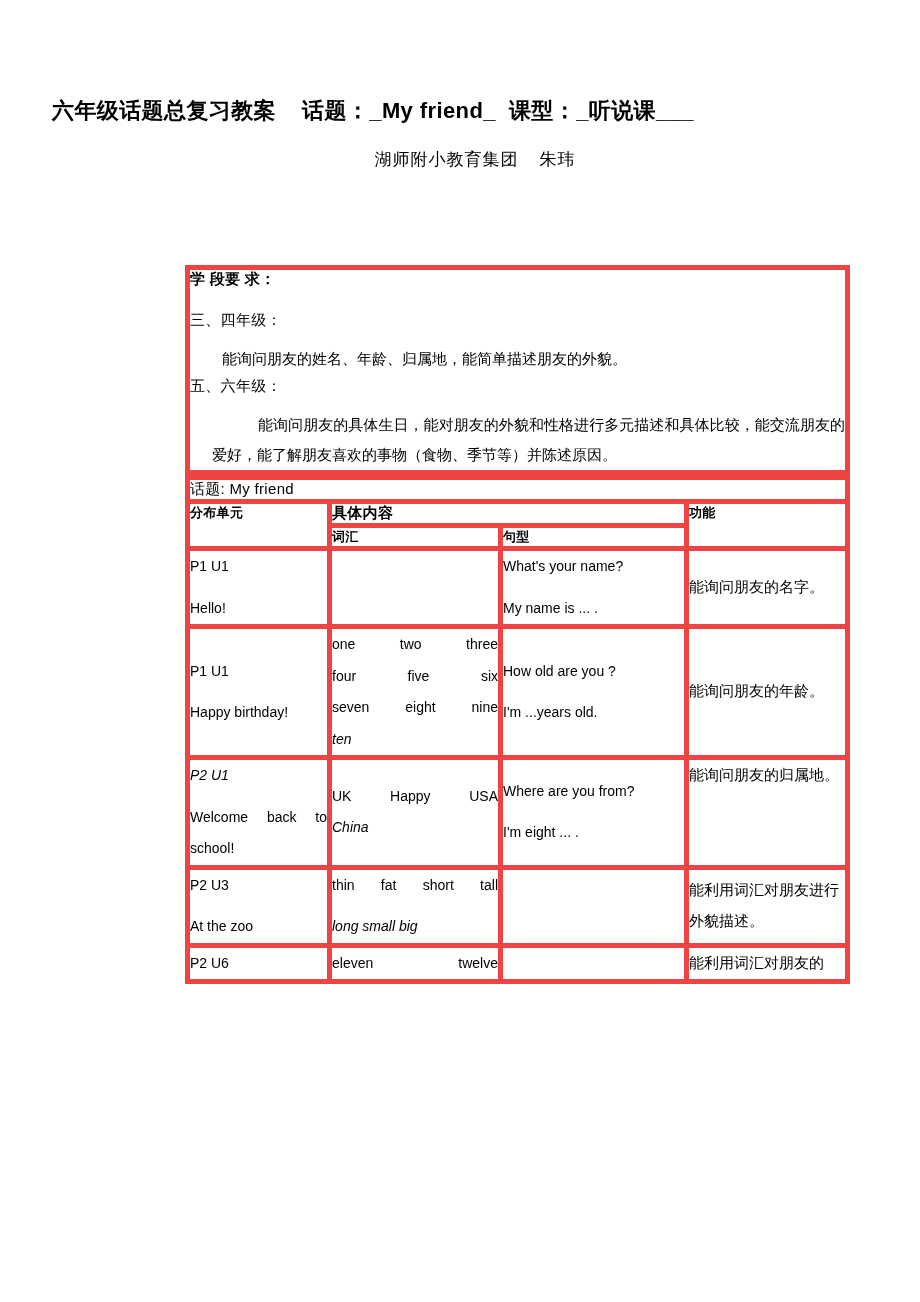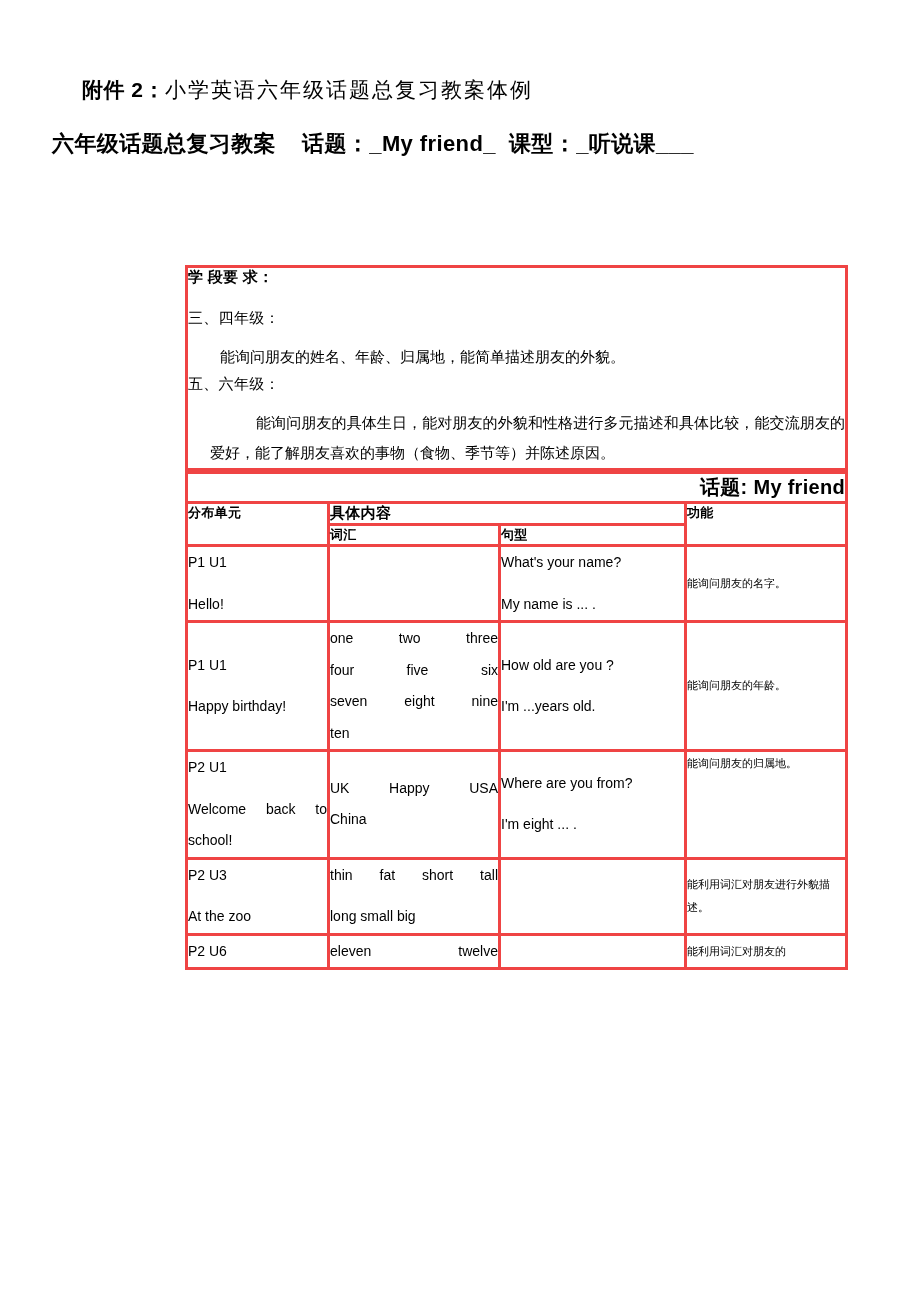--- a/index.html
+++ b/index.html
@@ -66,21 +66,21 @@
     left: 185px;
     top: 265px;
     width: 660px;
   }
   table.doc {
     border-collapse: collapse;
     width: 660px;
     table-layout: fixed;
   }
   table.doc td {
-    border: 3px solid #ef4444;
+    border: 5px solid #ef4444;
     vertical-align: top;
     padding: 0;
   }
 
   
   .req-cell {
     padding: 14px 12px 16px 12px;
   }
   .req-head {
     font-family: "Liberation Sans", "DejaVu Sans", sans-serif;
@@ -106,24 +106,24 @@
   }
   .req-body.indent2 {
     text-indent: 46px;
     padding-left: 22px;
     margin-bottom: 6px;
   }
   .req-body.last { margin-bottom: 0; }
 
   
   .topic-row td {
-    text-align: right;
-    font-family: "Liberation Sans", "DejaVu Sans", sans-serif;
-    font-weight: bold;
-    font-size: 20px;
+    text-align: left;
+    font-family: "Liberation Sans", "DejaVu Sans", sans-serif;
+    font-weight: normal;
+    font-size: 15px;
     padding: 14px 0 15px 0;
     letter-spacing: 0.3px;
   }
   .grp-head {
     font-family: "Liberation Sans", "DejaVu Sans", sans-serif;
     font-weight: bold;
     font-size: 15px;
     padding: 14px 0 16px 0;
     letter-spacing: 0.3px;
   }
@@ -145,37 +145,38 @@
     font-family: "Liberation Sans", "DejaVu Sans", sans-serif;
     font-size: 14px;
   }
   .cell-en.just {
     text-align: justify;
     text-align-last: justify;
   }
   .cell-en.just .lastline {
     text-align: center;
     text-align-last: left;
+    font-style: italic;
   }
   .cell-cn {
-    font-size: 11px;
+    font-size: 15px;
     line-height: 2.1;
     white-space: nowrap;
   }
   .cell.mid { vertical-align: middle; }
   .sp { height: 10px; }
 </style>
 </head>
 <body>
 
 <div class="page">
 
   <div class="doc-head">
-    <div class="attach-line"><span>附件 2：</span><span class="tail">小学英语六年级话题总复习教案体例</span></div>
     <div class="title-line">六年级话题总复习教案    话题：_My friend_  课型：_听说课___</div>
+    <div class="author-line">湖师附小教育集团    朱玮</div>
   </div>
 
   <div class="tbl-wrap">
 
     <table class="doc">
       <colgroup>
           <col style="width:660px">
         </colgroup>
       <tbody>
         <tr>

